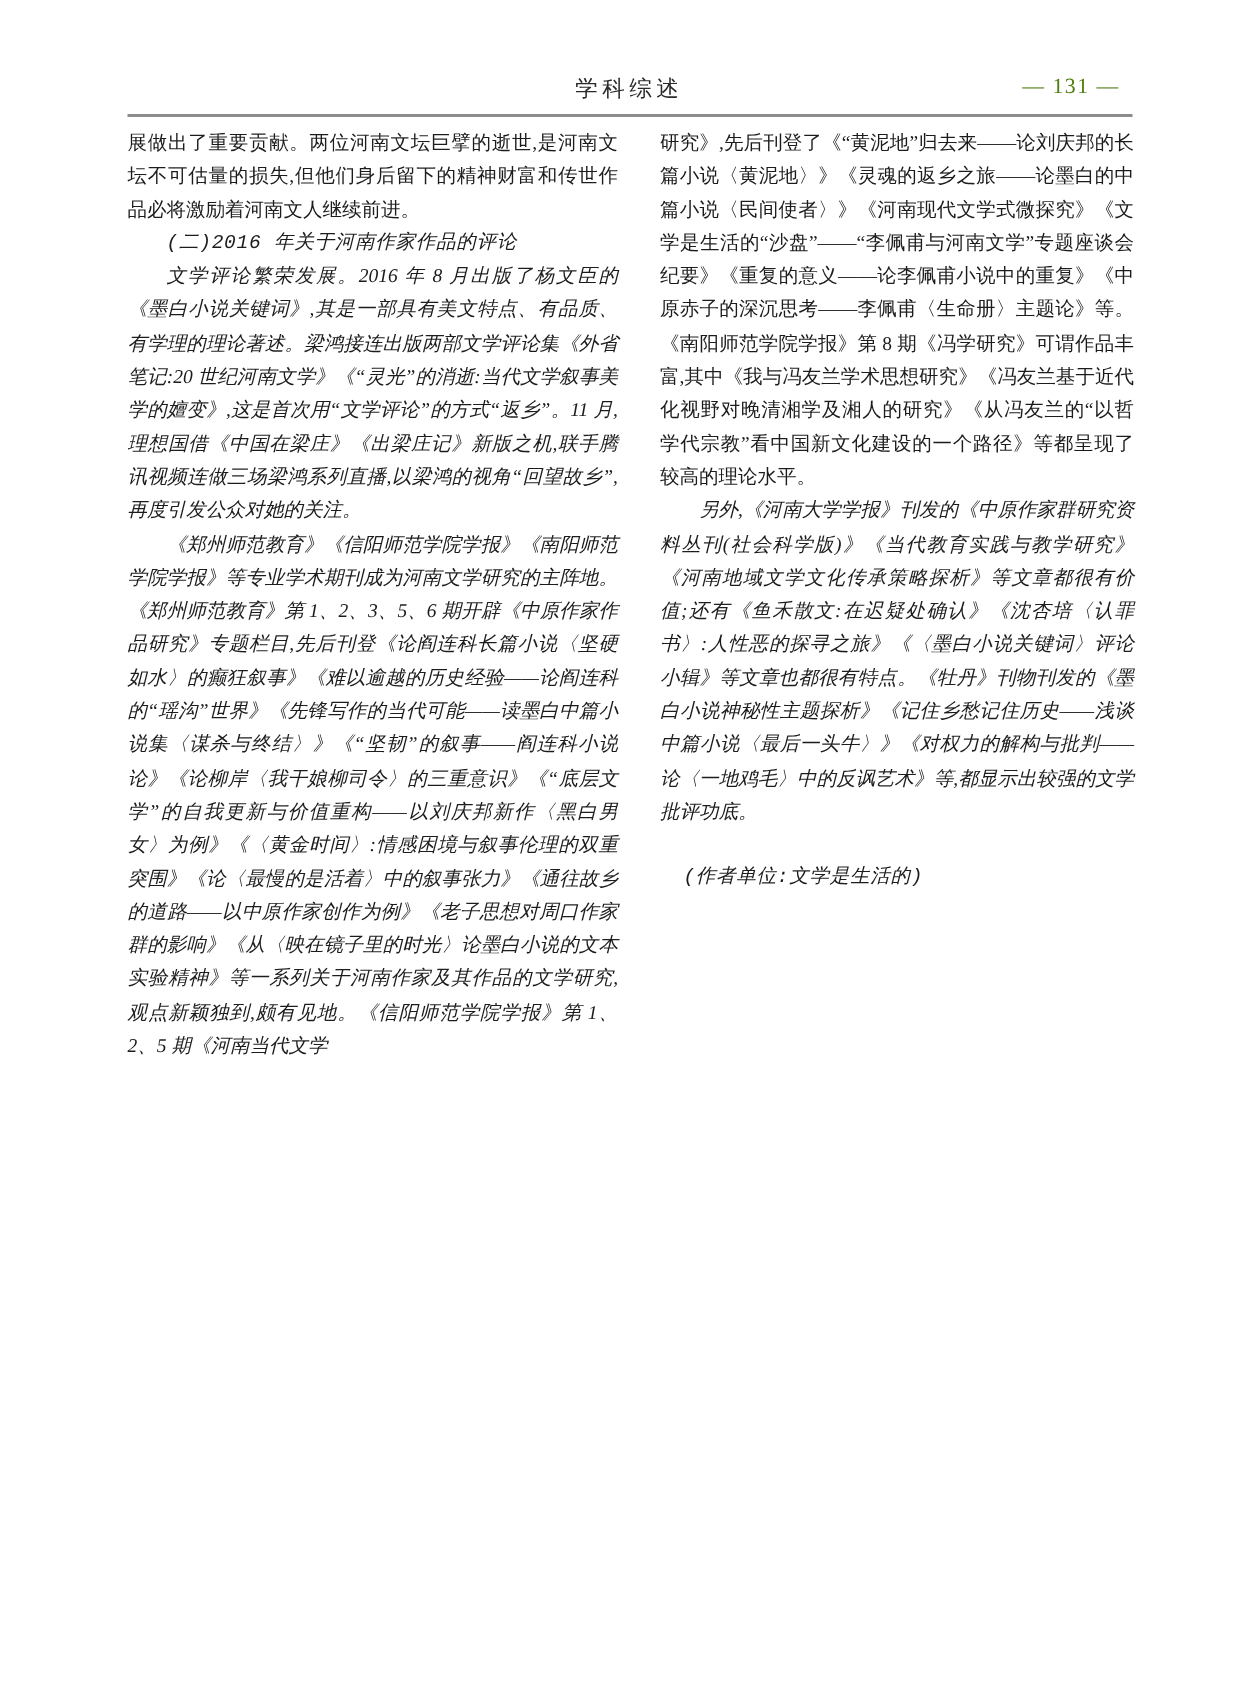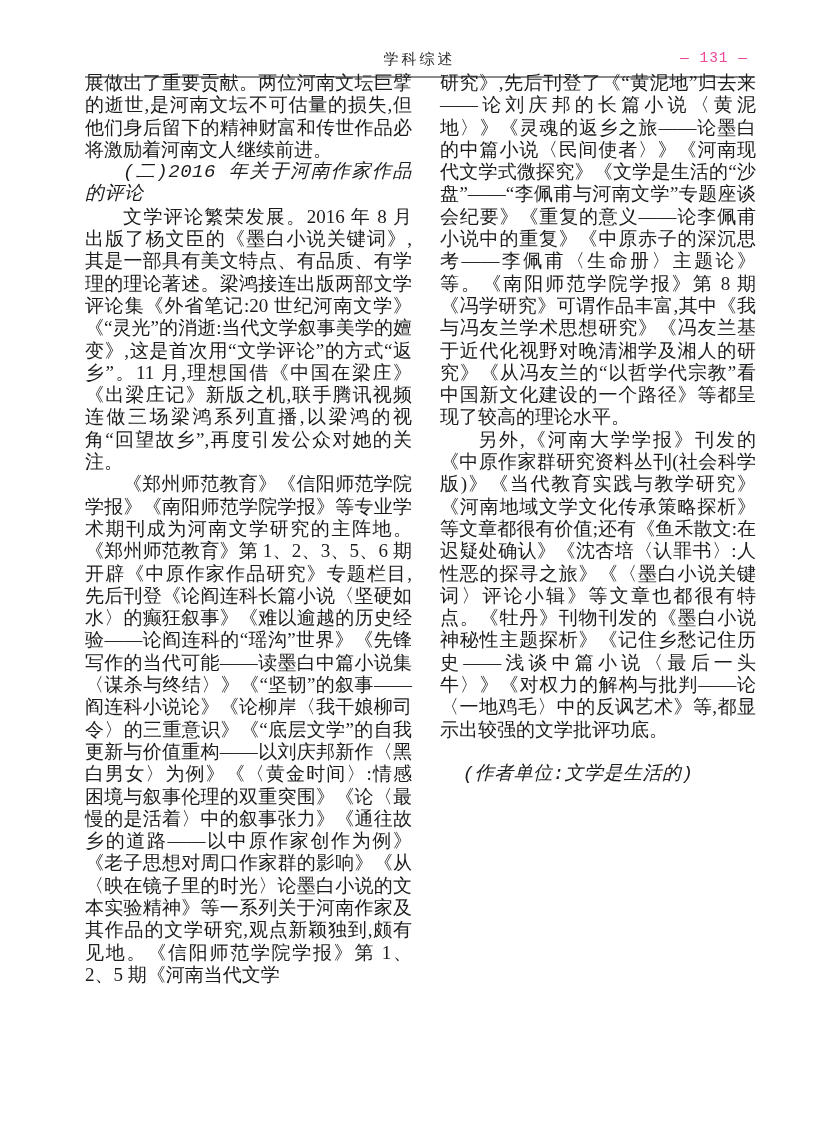--- a/index.html
+++ b/index.html
@@ -27,43 +27,42 @@
   }
   .page-number {
     position: absolute;
     top: 50px;
     left: 676px;
     width: 76px;
     text-align: center;
     font-size: 14.5px;
     letter-spacing: 1px;
     white-space: nowrap;
-    color: #ec4899;
-    font-family: Liberation Mono, monospace;
+    color: #4d7c0f;
   }
   .header-rule {
     position: absolute;
     top: 76px;
     left: 85px;
     width: 670px;
     height: 2px;
     background: #8c8c8c;
   }
   .col {
     position: absolute;
-    top: 72px;
+    top: 84px;
     text-align: justify;
-    font-size: 19px;
+    font-size: 13px;
     line-height: 22.3px;
     color: #1c1c1c;
   }
   .col-left  { left: 85px;  width: 327px; }
   .col-right { left: 440px; width: 316px; }
   .col p { margin: 0; padding: 0; }
-  .indent { text-indent: 2em; }
+  .indent { text-indent: 2em; font-style: italic; }
   .kaiti {
     font-style: italic;
     letter-spacing: 0.5px;
     font-family: Liberation Mono, monospace;
   }
   .author-line {
     margin-top: 22px !important;
     text-indent: 1.2em;
     text-align: left;
   }

